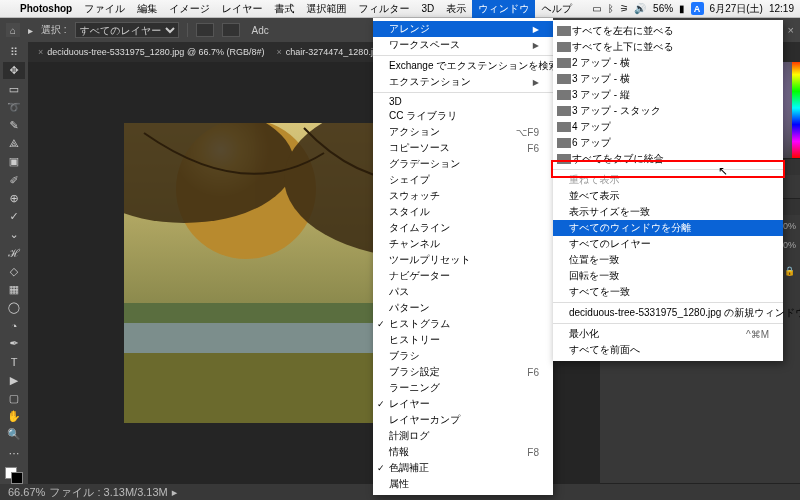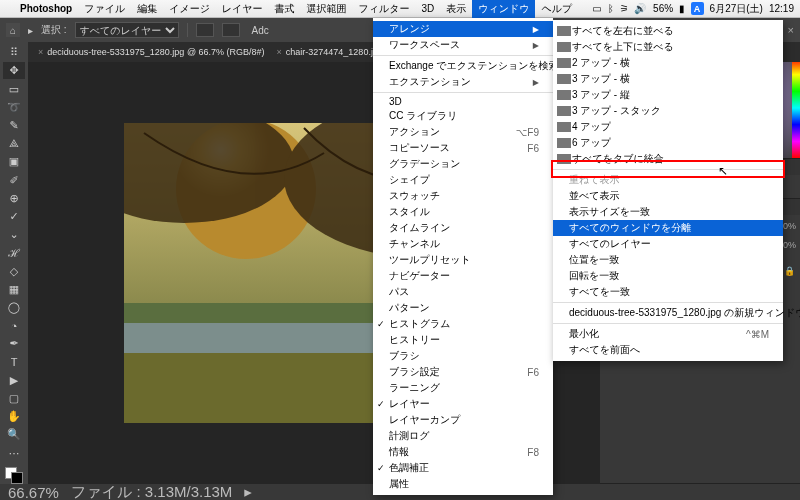--- a/index.html
+++ b/index.html
@@ -38,21 +38,21 @@
   .panel-group { border-bottom: 1px solid #222; }
   .panel-tabs { display: flex; font-size: 9px; background: #333; height: 16px; align-items: center; padding-left: 6px; gap: 10px; color: #bbb; }
   .panel-tabs .ptab.active { color: #fff; }
   .color-picker { height: 100px; background: radial-gradient(circle at 40% 40%, #fff, #ffe28a 20%, #f0a050 45%, #9d88c4 70%, #404040 95%); position: relative; }
   .color-bar { width: 8px; position: absolute; right: 0; top: 0; bottom: 0; background: linear-gradient(#f00,#ff0,#0f0,#0ff,#00f,#f0f,#f00); }
   .layers-body { flex: 1; padding: 4px; font-size: 9px; }
   .layers-body .row { display: flex; align-items: center; gap: 6px; height: 28px; }
   .layers-body .thumb { width: 28px; height: 22px; background: #6b5a2f; border: 1px solid #666; }
   .lock-row { display: flex; gap: 6px; align-items: center; color: #aaa; font-size: 9px; margin-bottom: 6px; }
 
-  .status-bar { position: absolute; bottom: 0; left: 0; right: 0; height: 16px; background: #383838; display: flex; align-items: center; padding: 0 8px; font-size: 15px; color: #bbb; gap: 12px; z-index: 3; }
+  .status-bar { position: absolute; bottom: 0; left: 0; right: 0; height: 16px; background: #383838; display: flex; align-items: center; padding: 0 8px; font-size: 11px; color: #bbb; gap: 4px; z-index: 3; }
 
   
   .menu-col { position: absolute; background: #fff; color: #000; font-size: 10px; box-shadow: 2px 3px 8px rgba(0,0,0,.4); z-index: 200; padding: 3px 0; }
   .menu-col .mi { padding: 1px 14px 1px 16px; display: flex; align-items: center; position: relative; white-space: nowrap; }
   .menu-col .mi .chk { position: absolute; left: 4px; font-size: 9px; }
   .menu-col .mi .sub { margin-left: auto; padding-left: 10px; font-size: 8px; color: #555; }
   .menu-col .mi .shortcut { margin-left: auto; padding-left: 16px; color: #666; font-size: 10px; }
   .menu-col .mi.hi { background: #0a63d6; color: #fff; }
   .menu-col .mi.hi .sub { color: #fff; }
   .menu-col .mi.dim { color: #9a9a9a; }

